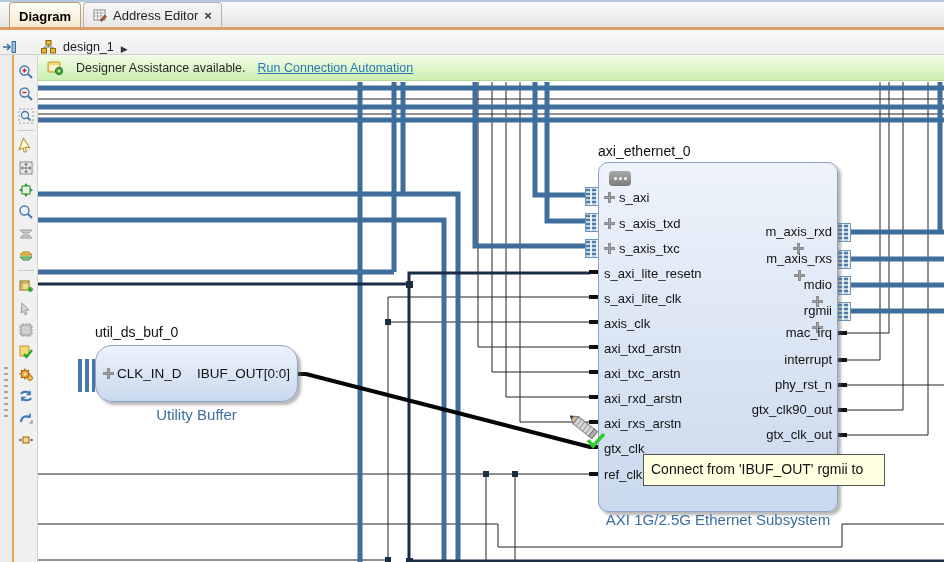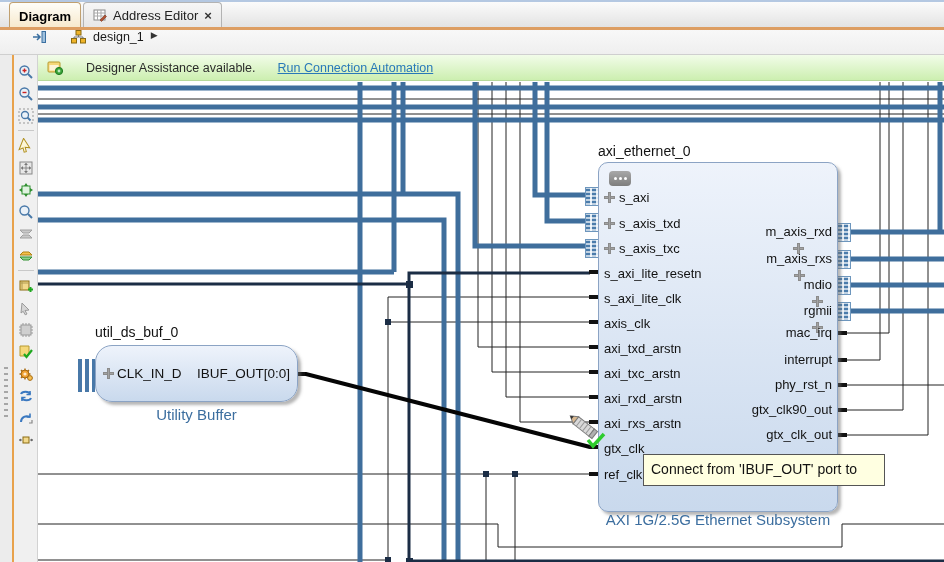--- a/index.html
+++ b/index.html
@@ -3,33 +3,33 @@
 <meta charset="utf-8">
 <style>
   html,body{margin:0;padding:0;background:#dcdcdc;font-family:"Liberation Sans",sans-serif;}
   #app{position:relative;width:944px;height:562px;background:#fff;overflow:hidden;border-top:2px solid #b4c8e2;box-sizing:border-box;}
   
   .tabbar{position:absolute;left:0;top:0;width:944px;height:28px;background:linear-gradient(#fbfbfb,#e3e3e3);border-bottom:3px solid #dd9e63;box-sizing:border-box;display:flex;align-items:flex-end;padding-left:9px;}
   .tab{height:24px;display:flex;align-items:center;gap:6px;padding:0 9px;border:1px solid #b3b3b3;border-bottom:none;border-radius:4px 4px 0 0;background:linear-gradient(#f6f6f6,#e7e7e7);margin-right:2px;font-size:13px;color:#222;}
   .tab.active{background:linear-gradient(#fffef8,#f7e9cd);border-color:#c0a070;font-weight:bold;color:#000;flex-direction:column;}
   .tabclose{font-weight:bold;color:#333;font-size:13px;line-height:1;cursor:default;}
   
-  .crumbrow{position:absolute;left:0;top:28px;width:944px;height:25px;background:linear-gradient(#f8f8f8,#efefef);border-bottom:1px solid #cfcfcf;box-sizing:border-box;display:flex;align-items:flex-start;gap:7px;padding-left:32px;font-size:12.5px;color:#1a1a1a;}
+  .crumbrow{position:absolute;left:0;top:28px;width:944px;height:25px;background:linear-gradient(#f8f8f8,#efefef);border-bottom:1px solid #cfcfcf;box-sizing:border-box;display:flex;align-items:flex-end;gap:7px;padding-left:2px;font-size:12.5px;color:#1a1a1a;}
   .crumb-sep{width:10px;}
   .crumb-arrow{font-size:9px;color:#333;}
   
   .main{position:absolute;left:0;top:53px;width:944px;height:509px;display:flex;}
   .edgestrip{width:12px;background:#ececec;border-right:2px solid #e8a24c;position:relative;}
   .edgestrip .grip{position:absolute;left:4px;top:312px;width:4px;height:50px;background:repeating-linear-gradient(0deg,#a6a6a6 0 2px,transparent 2px 6px);}
   .ltoolbar{width:24px;background:#f0f0f0;border-right:1px solid #d2d2d2;display:flex;flex-direction:column;align-items:center;padding-top:7px;gap:3px;box-sizing:border-box;}
   .tbtn{width:20px;height:19px;display:flex;align-items:center;justify-content:center;border-radius:2px;}
   .tsep{width:16px;height:1px;background:#c9c9c9;margin:2px 0;}
   
   .canvas{position:relative;flex:1;background:#fff;overflow:hidden;}
-  .banner{position:absolute;left:0;top:0;right:0;height:26px;background:linear-gradient(#f2fce9,#ccefb0);border-bottom:1px solid #b7d99a;display:flex;align-items:center;gap:22px;padding-left:9px;z-index:6;font-size:12.5px;color:#2b2b2b;box-sizing:border-box;}
+  .banner{position:absolute;left:0;top:0;right:0;height:26px;background:linear-gradient(#f2fce9,#ccefb0);border-bottom:1px solid #b7d99a;display:flex;align-items:center;gap:12px;padding-left:9px;z-index:6;font-size:12.5px;color:#2b2b2b;box-sizing:border-box;}
   .banner a{color:#2878b8;text-decoration:underline;cursor:pointer;}
   svg.wires{position:absolute;left:0;top:0;width:100%;height:100%;z-index:1;}
   
   .blk{position:absolute;background:linear-gradient(#eef3fb,#c9d9ed);border:1.5px solid #8ba3c4;border-radius:10px;box-shadow:3px 3px 3px rgba(110,110,110,.5);z-index:3;box-sizing:border-box;}
   .blk-title{position:absolute;font-size:14px;color:#111;z-index:3;}
   .blk-type{position:absolute;text-align:center;font-size:15px;color:#3c6e9f;z-index:3;}
   .dotsbtn{position:absolute;left:10px;top:8px;width:22px;height:15px;border-radius:4px;background:linear-gradient(#a8a8a8,#7d7d7d);display:flex;align-items:center;justify-content:center;gap:2px;}
   .dotsbtn i{width:3px;height:3px;background:#fff;border-radius:50%;}
   .lport,.rport{position:absolute;height:18px;display:flex;align-items:center;gap:4px;font-size:13px;color:#121212;white-space:nowrap;}
   .lport{left:5px;}
@@ -397,21 +397,21 @@
         <div class="rport" style="top:239px;">
             <span>gtx_clk90_out</span>
           </div>
         <div class="rport" style="top:264px;">
             <span>gtx_clk_out</span>
           </div>
       </div>
       <div class="blk-type" style="left:525px;top:456px;width:310px;">AXI 1G/2.5G Ethernet Subsystem</div>
 
       <div class="tooltip">
-        <div>Connect from 'IBUF_OUT' port to</div>
+        <div>Connect from 'IBUF_OUT' rgmii to</div>
       </div>
 
       <div class="pencil">
         <svg width="44" height="42" viewBox="0 0 44 42">
           <g transform="rotate(38 18 16)">
             <rect x="8" y="12" width="20" height="9" fill="#d9d9d9" stroke="#7a7a7a"></rect>
             <path d="M12 12v9M16 12v9M20 12v9M24 12v9" stroke="#9a9a9a"></path>
             <path d="M8 12L1 16.5 8 21z" fill="#d8b890" stroke="#7a7a7a"></path>
             <path d="M1 16.5l3-2v4z" fill="#333"></path>
             <rect x="28" y="12" width="4" height="9" fill="#b0b0b0" stroke="#7a7a7a"></rect>

